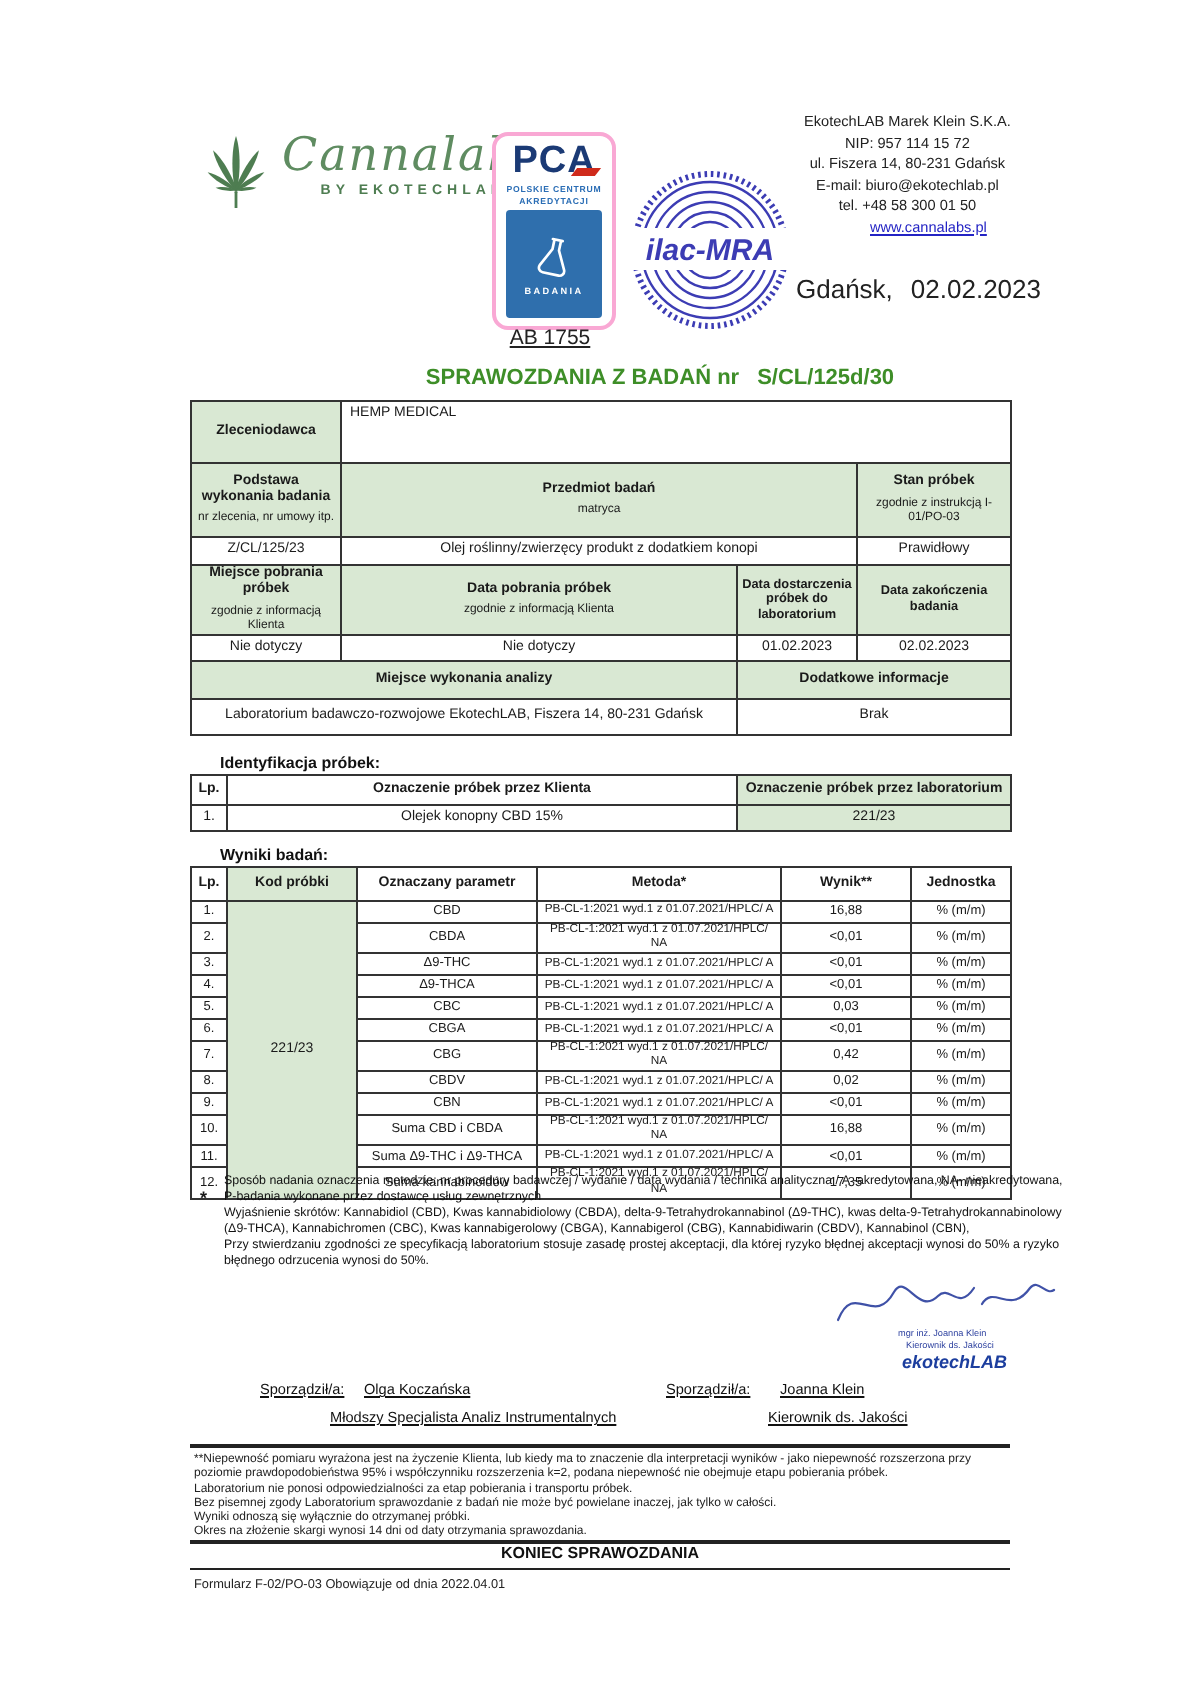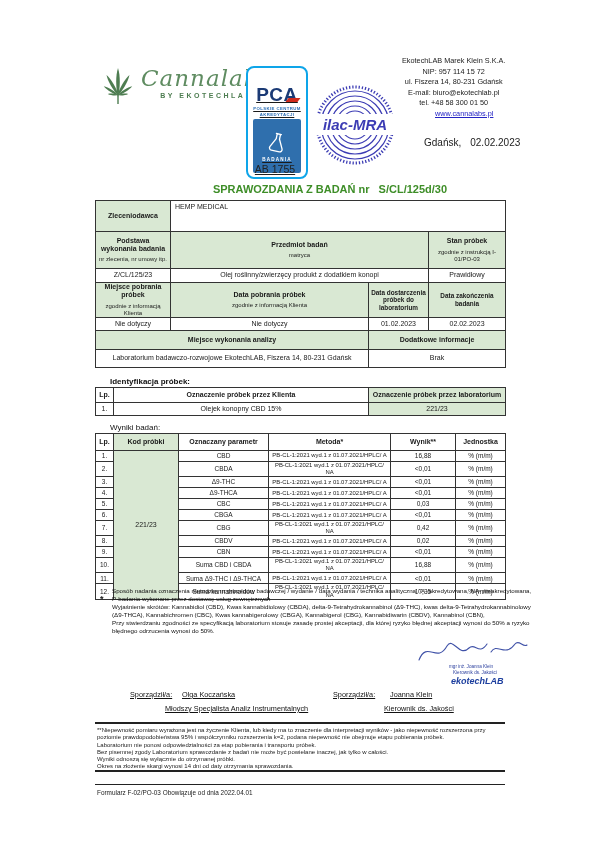--- a/index.html
+++ b/index.html
@@ -7,55 +7,55 @@
         font-family:"Liberation Sans",sans-serif;color:#1a1a1a;overflow:hidden;}
   .abs{position:absolute;}
 
   
   .brand{left:99px;top:66px;display:flex;align-items:flex-start;}
   .brand-text{margin-left:4px;text-align:center;}
   .brand-name{font-family:"DejaVu Serif",serif;font-style:italic;font-size:23px;
               color:#5f8c61;line-height:24px;letter-spacing:1px;}
   .brand-by{font-size:7px;letter-spacing:2.5px;color:#4e7d51;font-weight:bold;margin-top:2px;}
 
-  .pca{left:246px;top:66px;width:58px;height:92px;border:2px solid #0ea5e9;border-radius:8px;
-       background:#fff;display:flex;flex-direction:column;align-items:center;padding-top:17px;text-decoration:underline;}
+  .pca{left:246px;top:66px;width:58px;height:92px;border:2px solid #f9a8d4;border-radius:8px;
+       background:#fff;display:flex;flex-direction:column;align-items:center;padding-top:3px;}
   .pca-acronym{position:relative;font-size:19px;font-weight:bold;color:#1b3a75;line-height:19px;letter-spacing:0.5px;}
   .pca-red{position:absolute;right:-1px;top:13px;width:12px;height:4px;background:#cf2a1b;transform:skewX(-38deg);}
   .pca-org{font-size:4.3px;font-weight:bold;color:#2a6db5;letter-spacing:0.4px;text-align:center;
            line-height:5.6px;margin-top:2px;}
   .pca-box{margin-top:2px;width:48px;flex:1;margin-bottom:4px;background:#2f6fad;border-radius:2px;
            display:flex;flex-direction:column;align-items:center;justify-content:center;}
   .pca-scope{font-size:4.6px;font-weight:bold;color:#fff;letter-spacing:1.2px;margin-top:2px;}
   .pca-cert{left:240px;top:163px;width:70px;text-align:center;font-size:10.5px;color:#222;text-decoration:underline;}
 
   .ilac{left:315px;top:85px;}
 
   .addr{left:402px;top:56px;font-size:7.3px;line-height:10.6px;color:#222;text-align:center;}
   .addr a{color:#2323c4;text-decoration:underline;padding-left:21px;}
-  .placedate{left:424px;top:137px;font-size:10px;color:#222;}
+  .placedate{left:398px;top:137px;font-size:13px;color:#222;}
   .placedate .gap{display:inline-block;width:9px;}
 
   
   .title{left:0;top:183px;width:660px;text-align:center;font-size:11px;font-weight:bold;color:#3e8e28;white-space:nowrap;}
   .title .num{margin-left:9px;}
 
   
   table{border-collapse:collapse;table-layout:fixed;}
   td{border:1px solid #333;padding:0 2px;text-align:center;vertical-align:middle;
      font-size:7px;line-height:1.2;overflow:hidden;}
   .green{background:#d9e8d3;}
   .b{font-weight:bold;}
   .sub{display:block;font-size:6px;font-weight:normal;margin-top:3px;}
   .tl{text-align:left;vertical-align:top;padding:2px 4px;}
 
   .info-tbl{left:95px;top:200px;width:410px;}
   .id-head{left:110px;top:377px;font-size:8px;font-weight:bold;color:#111;}
   .id-tbl{left:95px;top:387px;width:410px;}
-  .res-head{left:110px;top:423px;font-size:8px;font-weight:normal;color:#111;}
+  .res-head{left:110px;top:423px;font-size:8px;font-weight:bold;color:#111;}
   .res-tbl{left:95px;top:433px;width:410px;}
   .res-tbl td{font-size:6.5px;}
   .res-tbl td.method{font-size:5.9px;}
   .res-tbl td.hdr{font-size:7px;font-weight:bold;}
 
   
   .note-star-mark{left:100px;top:594px;font-size:9px;font-weight:bold;}
   .note-star{left:112px;top:587px;font-size:6.2px;line-height:8.1px;color:#111;white-space:nowrap;}
   .stamp{left:413px;top:634px;}
   .sig{font-size:7.3px;color:#111;white-space:nowrap;text-decoration:underline;}
@@ -357,16 +357,17 @@
   <div class="abs rule" style="top:722px;height:1.5px"></div>
   <div class="abs disclaimer">
     <div>**Niepewność pomiaru wyrażona jest na życzenie Klienta,  lub kiedy ma to znaczenie dla interpretacji wyników - jako niepewność rozszerzona przy</div>
     <div>poziomie prawdopodobieństwa 95% i współczynniku rozszerzenia k=2, podana niepewność nie obejmuje etapu pobierania próbek.</div>
     <div>Laboratorium nie ponosi odpowiedzialności za etap pobierania i transportu próbek.</div>
     <div>Bez pisemnej zgody Laboratorium sprawozdanie z badań nie może być powielane inaczej, jak tylko w całości.</div>
     <div>Wyniki odnoszą się wyłącznie do otrzymanej próbki.</div>
     <div>Okres na złożenie skargi wynosi 14 dni od daty otrzymania sprawozdania.</div>
   </div>
   <div class="abs rule" style="top:770px;height:2px"></div>
+  <div class="abs end-label">KONIEC SPRAWOZDANIA</div>
   <div class="abs rule" style="top:784px;height:1px"></div>
   <div class="abs form-label">Formularz F-02/PO-03 Obowiązuje od dnia 2022.04.01</div>
 
 </div>
 
 </body></html>

